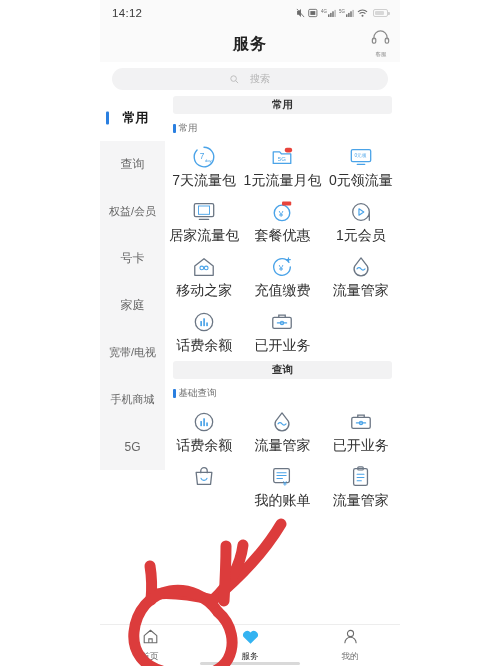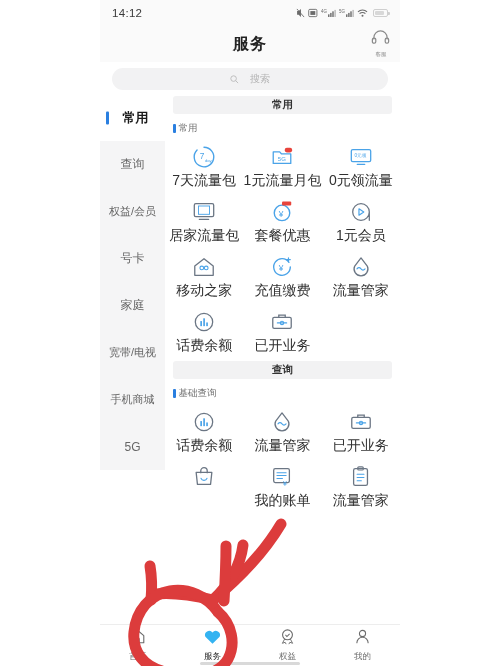--- a/index.html
+++ b/index.html
@@ -460,30 +460,20 @@
       <span>
         <svg width="19" height="17" viewBox="0 0 22 20">
           <path d="M11 18.5 2.6 10.2A4.9 4.9 0 0 1 11 5.3a4.9 4.9 0 0 1 8.4 4.9z" fill="#34b3f1"></path>
         </svg>
       </span>
       <span class="tlbl">服务</span>
     </div>
     <div class="tab">
       <span>
         <svg width="17" height="17" viewBox="0 0 20 20">
-          <circle cx="10" cy="8" r="5.8" fill="none" stroke="#6b6b6b" stroke-width="1.3"></circle>
-          <path d="M7.6 8.2 9.3 10l3.2-3.2" fill="none" stroke="#6b6b6b" stroke-width="1.2"></path>
-          <path d="M6.6 13 4 18l3.2-1.2L8.4 19M13.4 13 16 18l-3.2-1.2L11.6 19" fill="none" stroke="#6b6b6b" stroke-width="1.1" stroke-linejoin="round"></path>
-        </svg>
-      </span>
-      <span class="tlbl">权益</span>
-    </div>
-    <div class="tab">
-      <span>
-        <svg width="17" height="17" viewBox="0 0 20 20">
           <circle cx="10" cy="6.4" r="3.6" fill="none" stroke="#6b6b6b" stroke-width="1.3"></circle>
           <path d="M3.4 17.4a6.6 6.6 0 0 1 13.2 0" fill="none" stroke="#6b6b6b" stroke-width="1.3" stroke-linecap="round"></path>
         </svg>
       </span>
       <span class="tlbl">我的</span>
     </div>
     <div class="home-indicator"></div>
   </div>
 </div>
 

